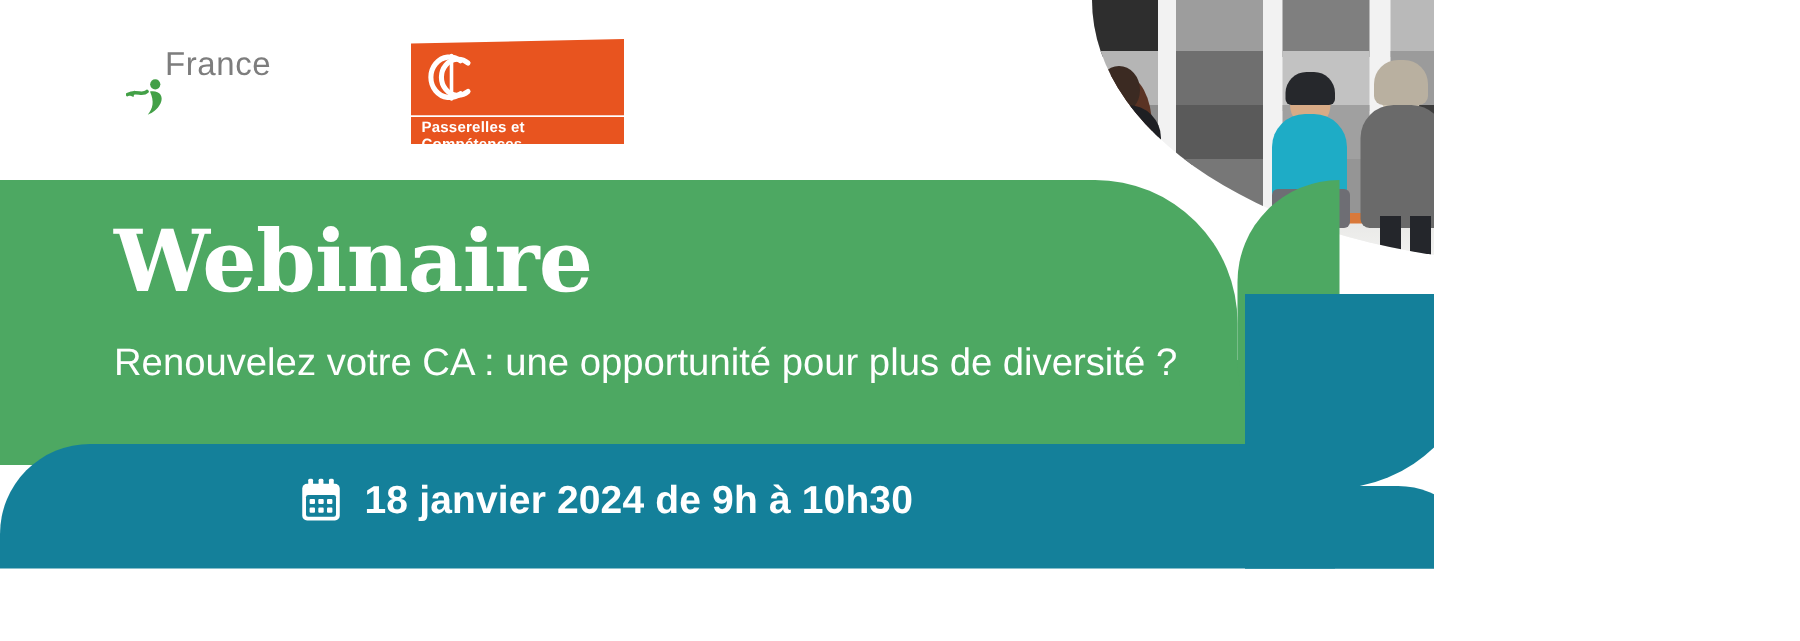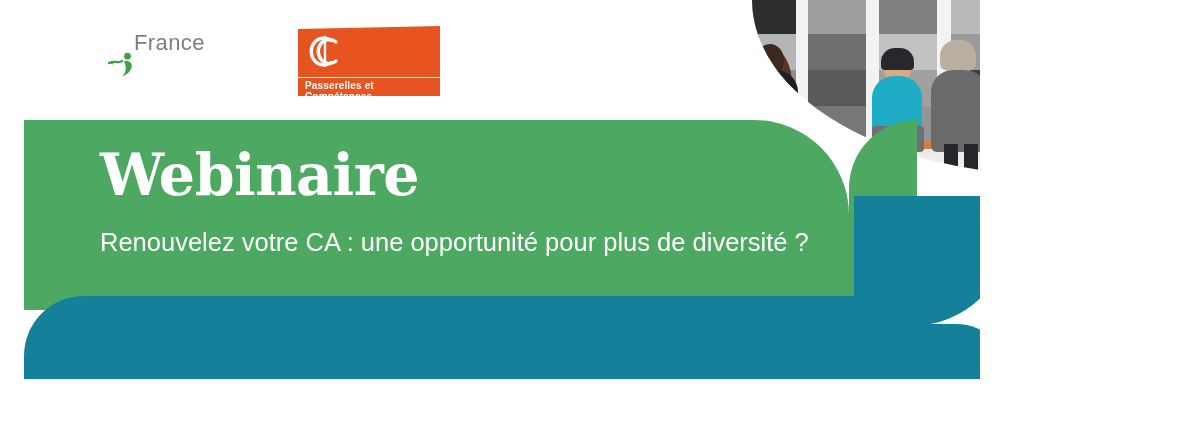--- a/index.html
+++ b/index.html
@@ -7,21 +7,20 @@
     width: 1200px; height: 427px;
     background: #ffffff;
     font-family: "Liberation Sans", sans-serif;
     overflow: hidden;
   }
   #banner {
     position: relative;
     width: 956px; height: 427px;
     background: #ffffff;
     overflow: hidden;
-    margin-left: 24px;
   }
 
   
   #photo-wrap {
     position: absolute;
     left: 688px; top: 0; width: 512px; height: 180px;
     overflow: hidden;
     clip-path: ellipse(300px 175px at 340px 0px);
   }
   #photo {
@@ -280,14 +279,30 @@
         <path d="M19 4 L19 33" stroke="#ffffff" stroke-width="2.4" stroke-linecap="round"></path>
       </svg>
       <div id="bg-l2">Passerelles et Compétences</div>
     </div>
 
   </div>
 
   <div id="headline">Webinaire</div>
   <div id="subtitle">Renouvelez votre CA : une opportunité pour plus de diversité ?</div>
 
+  <div id="date-row">
+    <svg id="cal-icon" viewBox="0 0 28 29">
+      <rect x="5.5" y="0" width="3.2" height="5" rx="1.2" fill="#ffffff"></rect>
+      <rect x="12.4" y="0" width="3.2" height="5" rx="1.2" fill="#ffffff"></rect>
+      <rect x="19.3" y="0" width="3.2" height="5" rx="1.2" fill="#ffffff"></rect>
+      <rect x="1.5" y="3.5" width="25" height="24.5" rx="3.2" fill="#ffffff"></rect>
+      <rect x="4" y="11" width="20" height="14.5" rx="1.5" fill="#14809a"></rect>
+      <rect x="6.4" y="13.6" width="3.6" height="3.4" rx="0.7" fill="#ffffff"></rect>
+      <rect x="12.2" y="13.6" width="3.6" height="3.4" rx="0.7" fill="#ffffff"></rect>
+      <rect x="18" y="13.6" width="3.6" height="3.4" rx="0.7" fill="#ffffff"></rect>
+      <rect x="6.4" y="19.4" width="3.6" height="3.4" rx="0.7" fill="#ffffff"></rect>
+      <rect x="12.2" y="19.4" width="3.6" height="3.4" rx="0.7" fill="#ffffff"></rect>
+      <rect x="18" y="19.4" width="3.6" height="3.4" rx="0.7" fill="#ffffff"></rect>
+    </svg>
+    <div id="date-text">18 janvier 2024 de 9h à 10h30</div>
+  </div>
 
 </div>
 
 </body></html>

